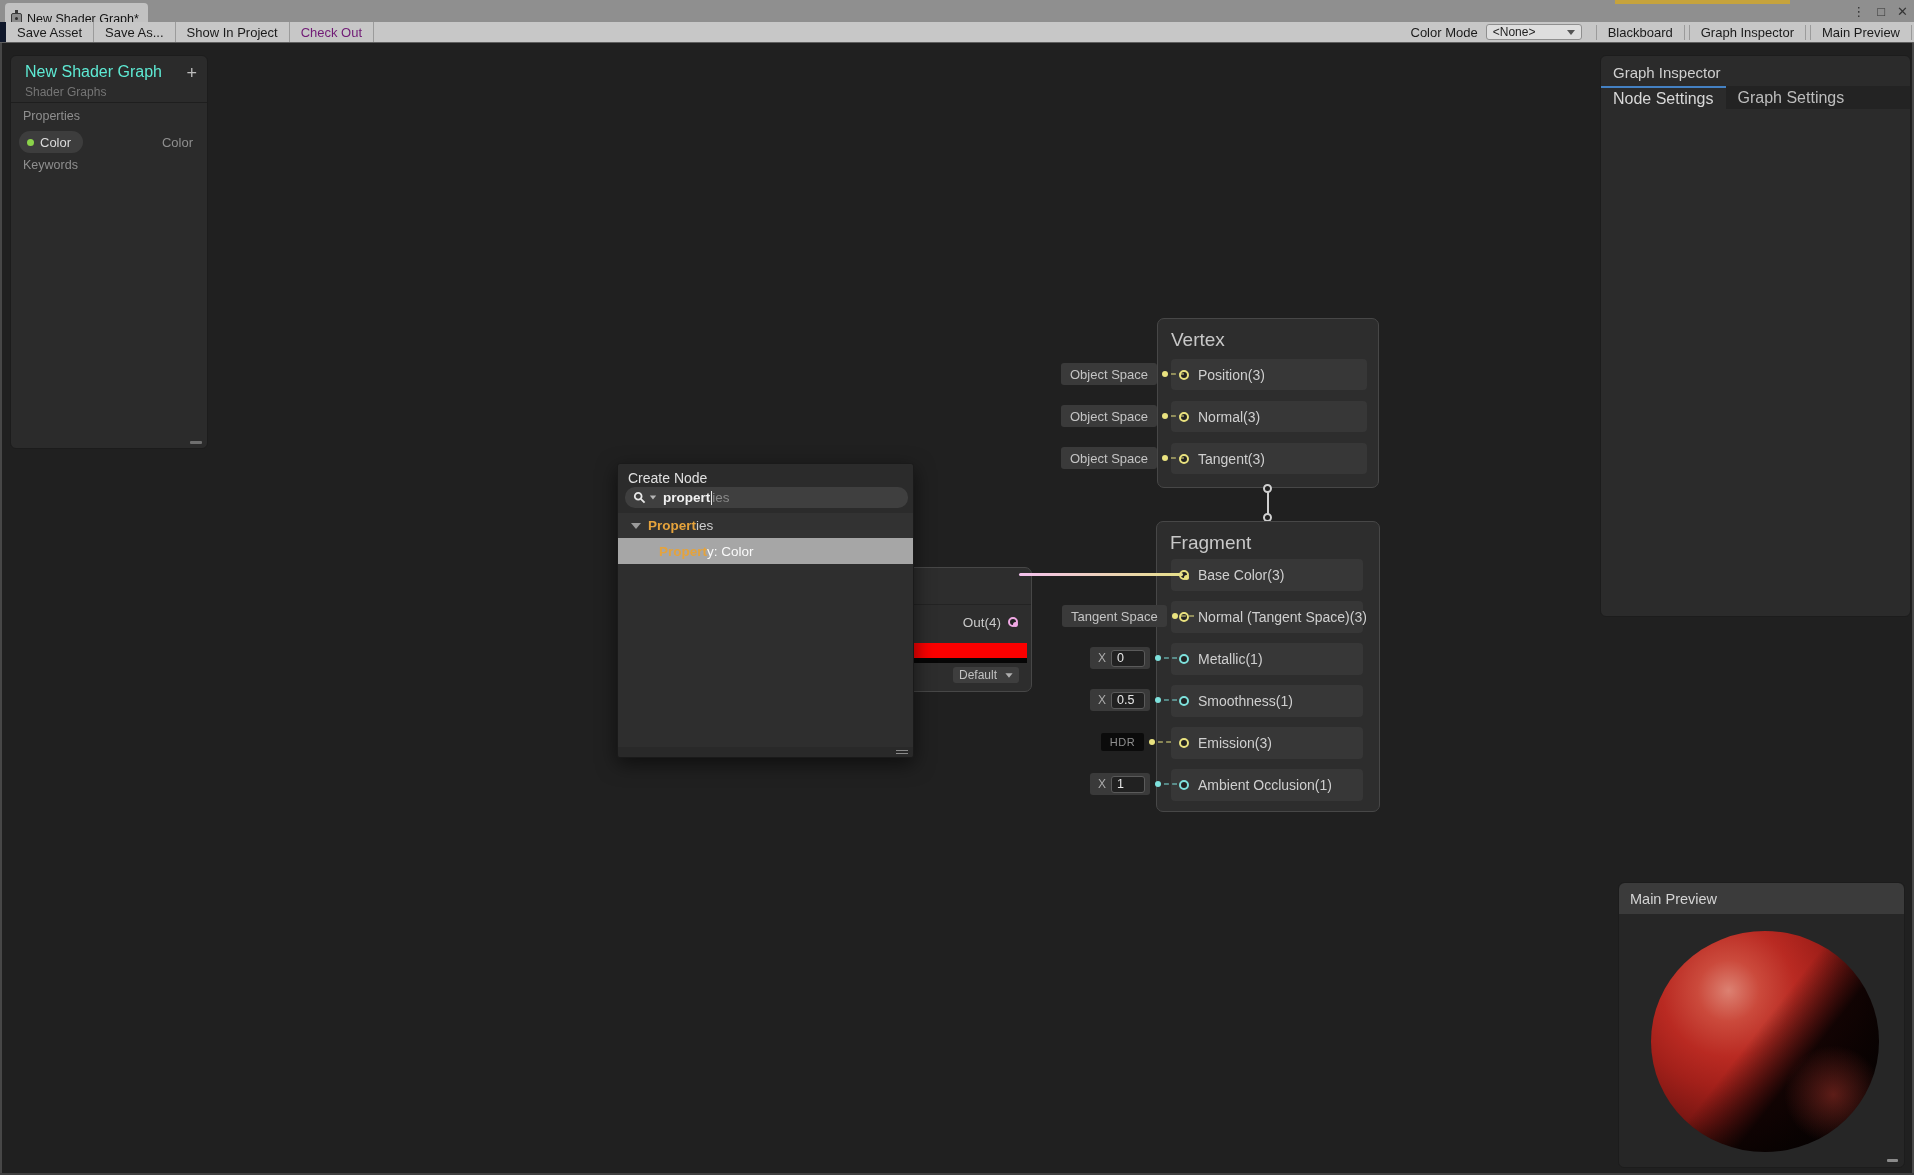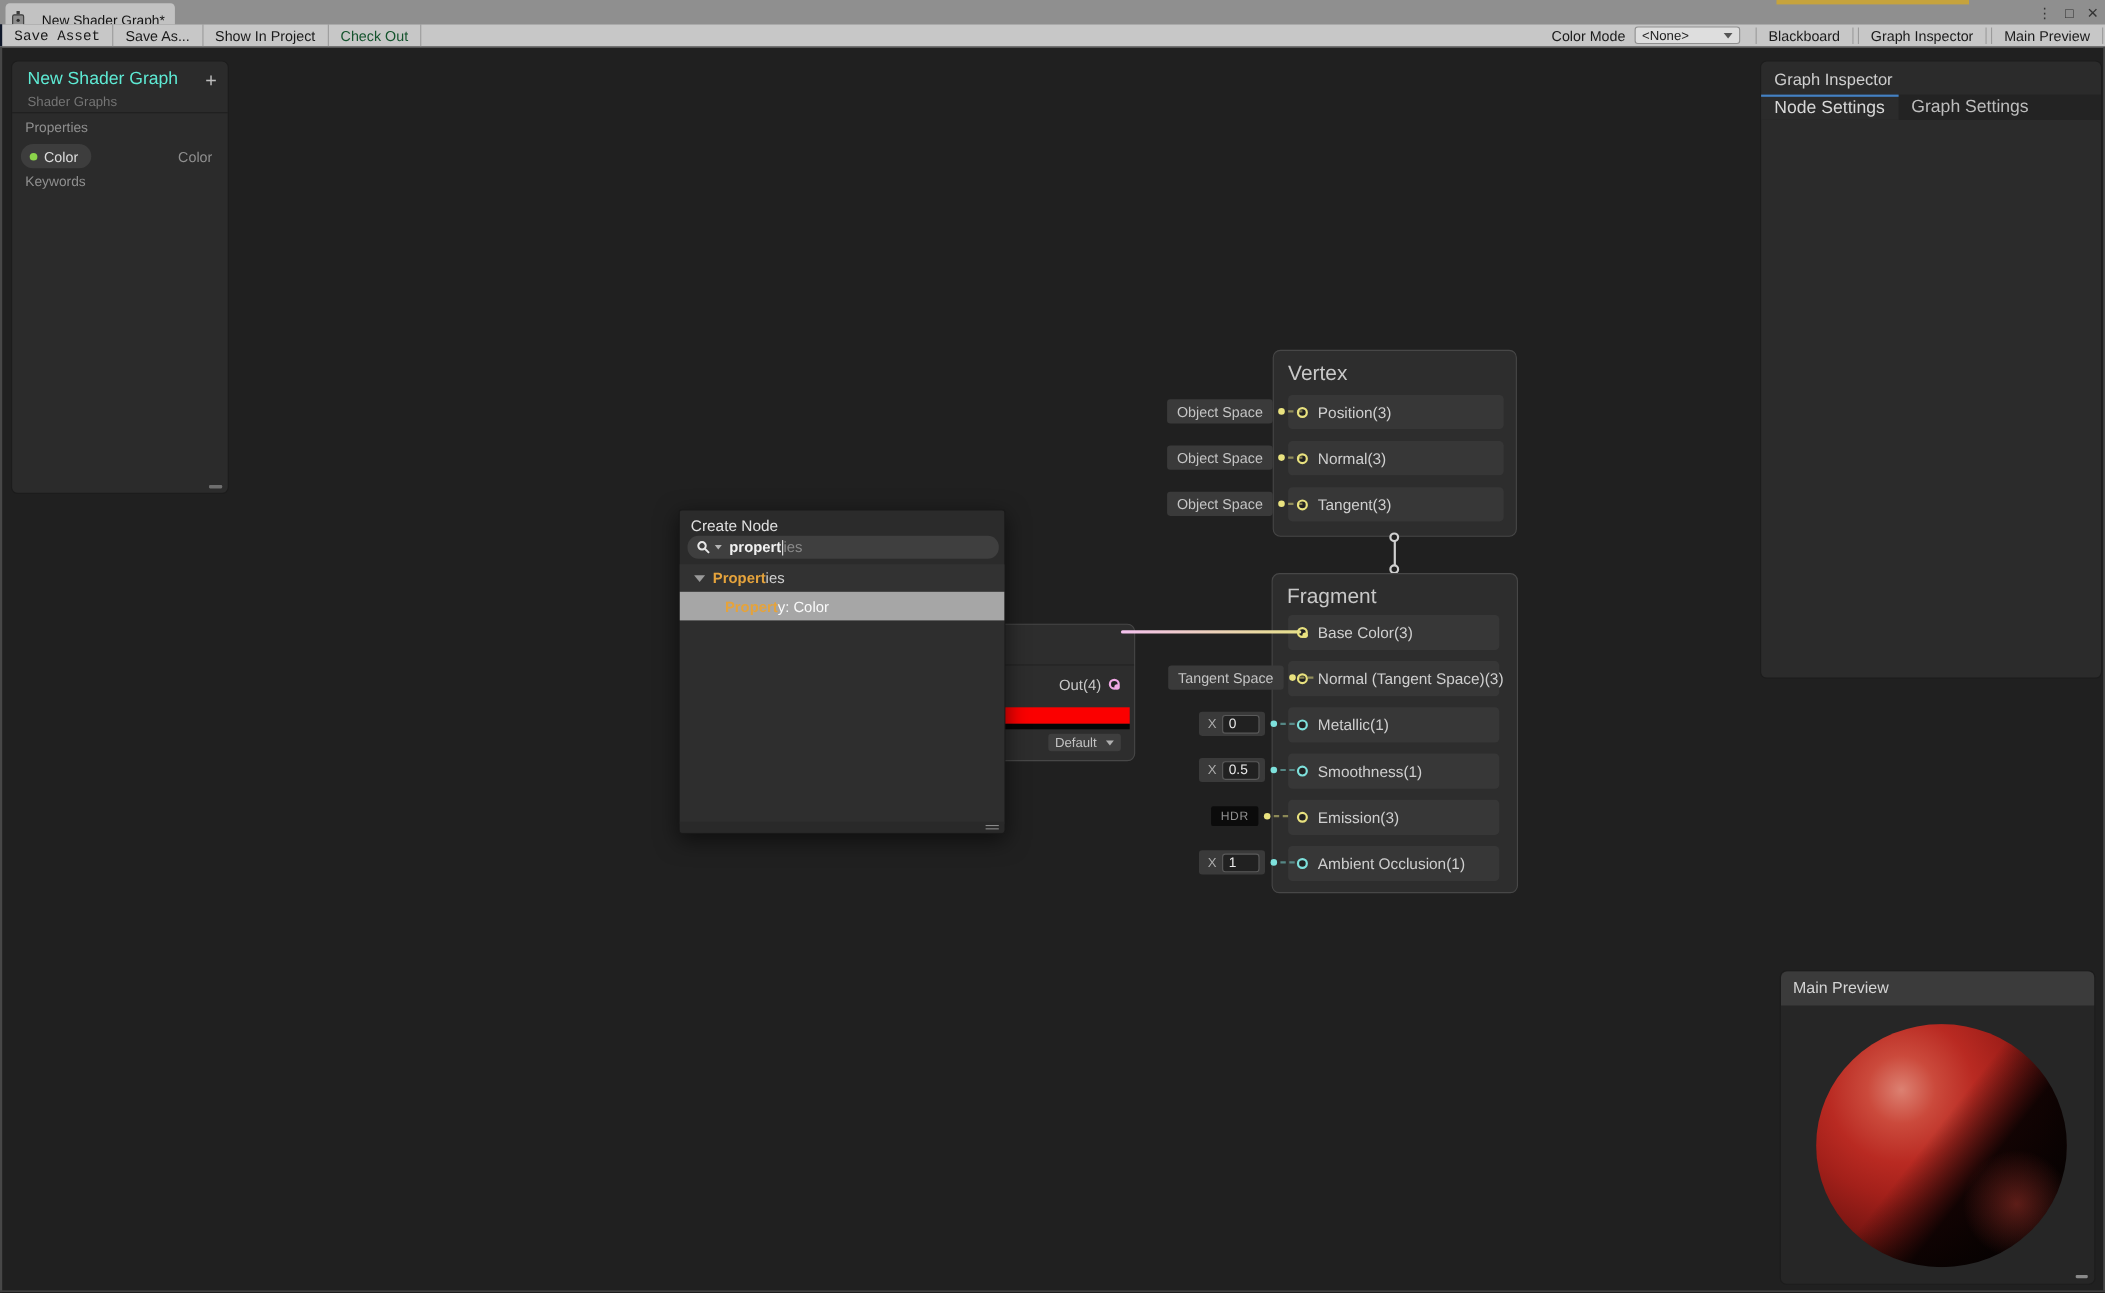--- a/index.html
+++ b/index.html
@@ -3,35 +3,35 @@
 <meta charset="utf-8">
 <style>
   html,body{margin:0;padding:0;background:#111;}
   *{box-sizing:border-box;font-family:"Liberation Sans","DejaVu Sans",sans-serif;}
   #app{position:relative;width:1914px;height:1175px;background:#202020;overflow:hidden;}
 
   
   .titlebar{position:absolute;left:0;top:0;width:1914px;height:22px;background:#8F8F8F;}
   .gold-strip{position:absolute;left:1615px;top:0;width:175px;height:4px;background:var(--gold,#C6A33D);}
   .doc-tab{position:absolute;left:5px;top:3px;height:19px;padding:12px 9px 0 6px;background:#C2C2C2;
-           border-radius:4px 4px 0 0;display:flex;align-items:center;gap:16px;}
+           border-radius:4px 4px 0 0;display:flex;align-items:center;gap:5px;}
   .doc-tab .label{font-size:12.5px;color:#141414;white-space:nowrap;}
   .sg-icon{width:11px;height:11px;border:1.5px solid #3a3a3a;border-radius:2px;position:relative;background:#8c8c8c;}
   .sg-icon::before{content:"";position:absolute;left:2.5px;top:2.5px;width:3px;height:3px;background:#2e2e2e;border-radius:50%;}
   .sg-icon::after{content:"";position:absolute;left:3px;top:-4px;width:3px;height:3px;background:#3a3a3a;}
   .win-controls{position:absolute;right:6px;top:0;height:22px;display:flex;align-items:center;gap:12px;color:#333;}
   .win-controls span{font-size:13px;line-height:1;cursor:default;}
 
   .toolbar{position:absolute;left:0;top:22px;width:1914px;height:21px;background:#C7C7C7;
            border-bottom:1px solid #5F5F5F;display:flex;align-items:stretch;}
   .tb-left{display:flex;align-items:stretch;}
   .tb-btn{display:flex;align-items:center;padding:0 11px;font-size:13px;color:#1A1A1A;
           border-right:1px solid #9B9B9B;white-space:nowrap;}
-  .tb-btn.first{border-left:2px solid #0f172a;font-family:Liberation Mono, monospace;}
-  .tb-btn.disabled{color:#14532d;}
+  .tb-btn.first{border-left:6px solid #0f172a;}
+  .tb-btn.disabled{color:#701a75;}
   .tb-right{margin-left:auto;display:flex;align-items:center;padding-right:2px;}
   .cm-label{font-size:13px;color:#1A1A1A;padding:0 8px;}
   .cm-dropdown{width:96px;height:16px;background:#DEDEDE;border:1px solid #8F8F8F;border-radius:3px;
                display:flex;align-items:center;justify-content:space-between;padding:0 6px;margin-right:10px;}
   .cm-dropdown .val{font-size:12px;color:#222;}
   .tri-down{width:0;height:0;border-left:4px solid transparent;border-right:4px solid transparent;border-top:5px solid #555;}
   .tb-btn.right{border-left:1px solid #9B9B9B;border-right:1px solid #9B9B9B;margin-left:4px;}
 
   .edge-left,.edge-right{position:absolute;top:43px;width:2px;height:1132px;background:#474747;}
   .edge-left{left:0;} .edge-right{left:1912px;}

